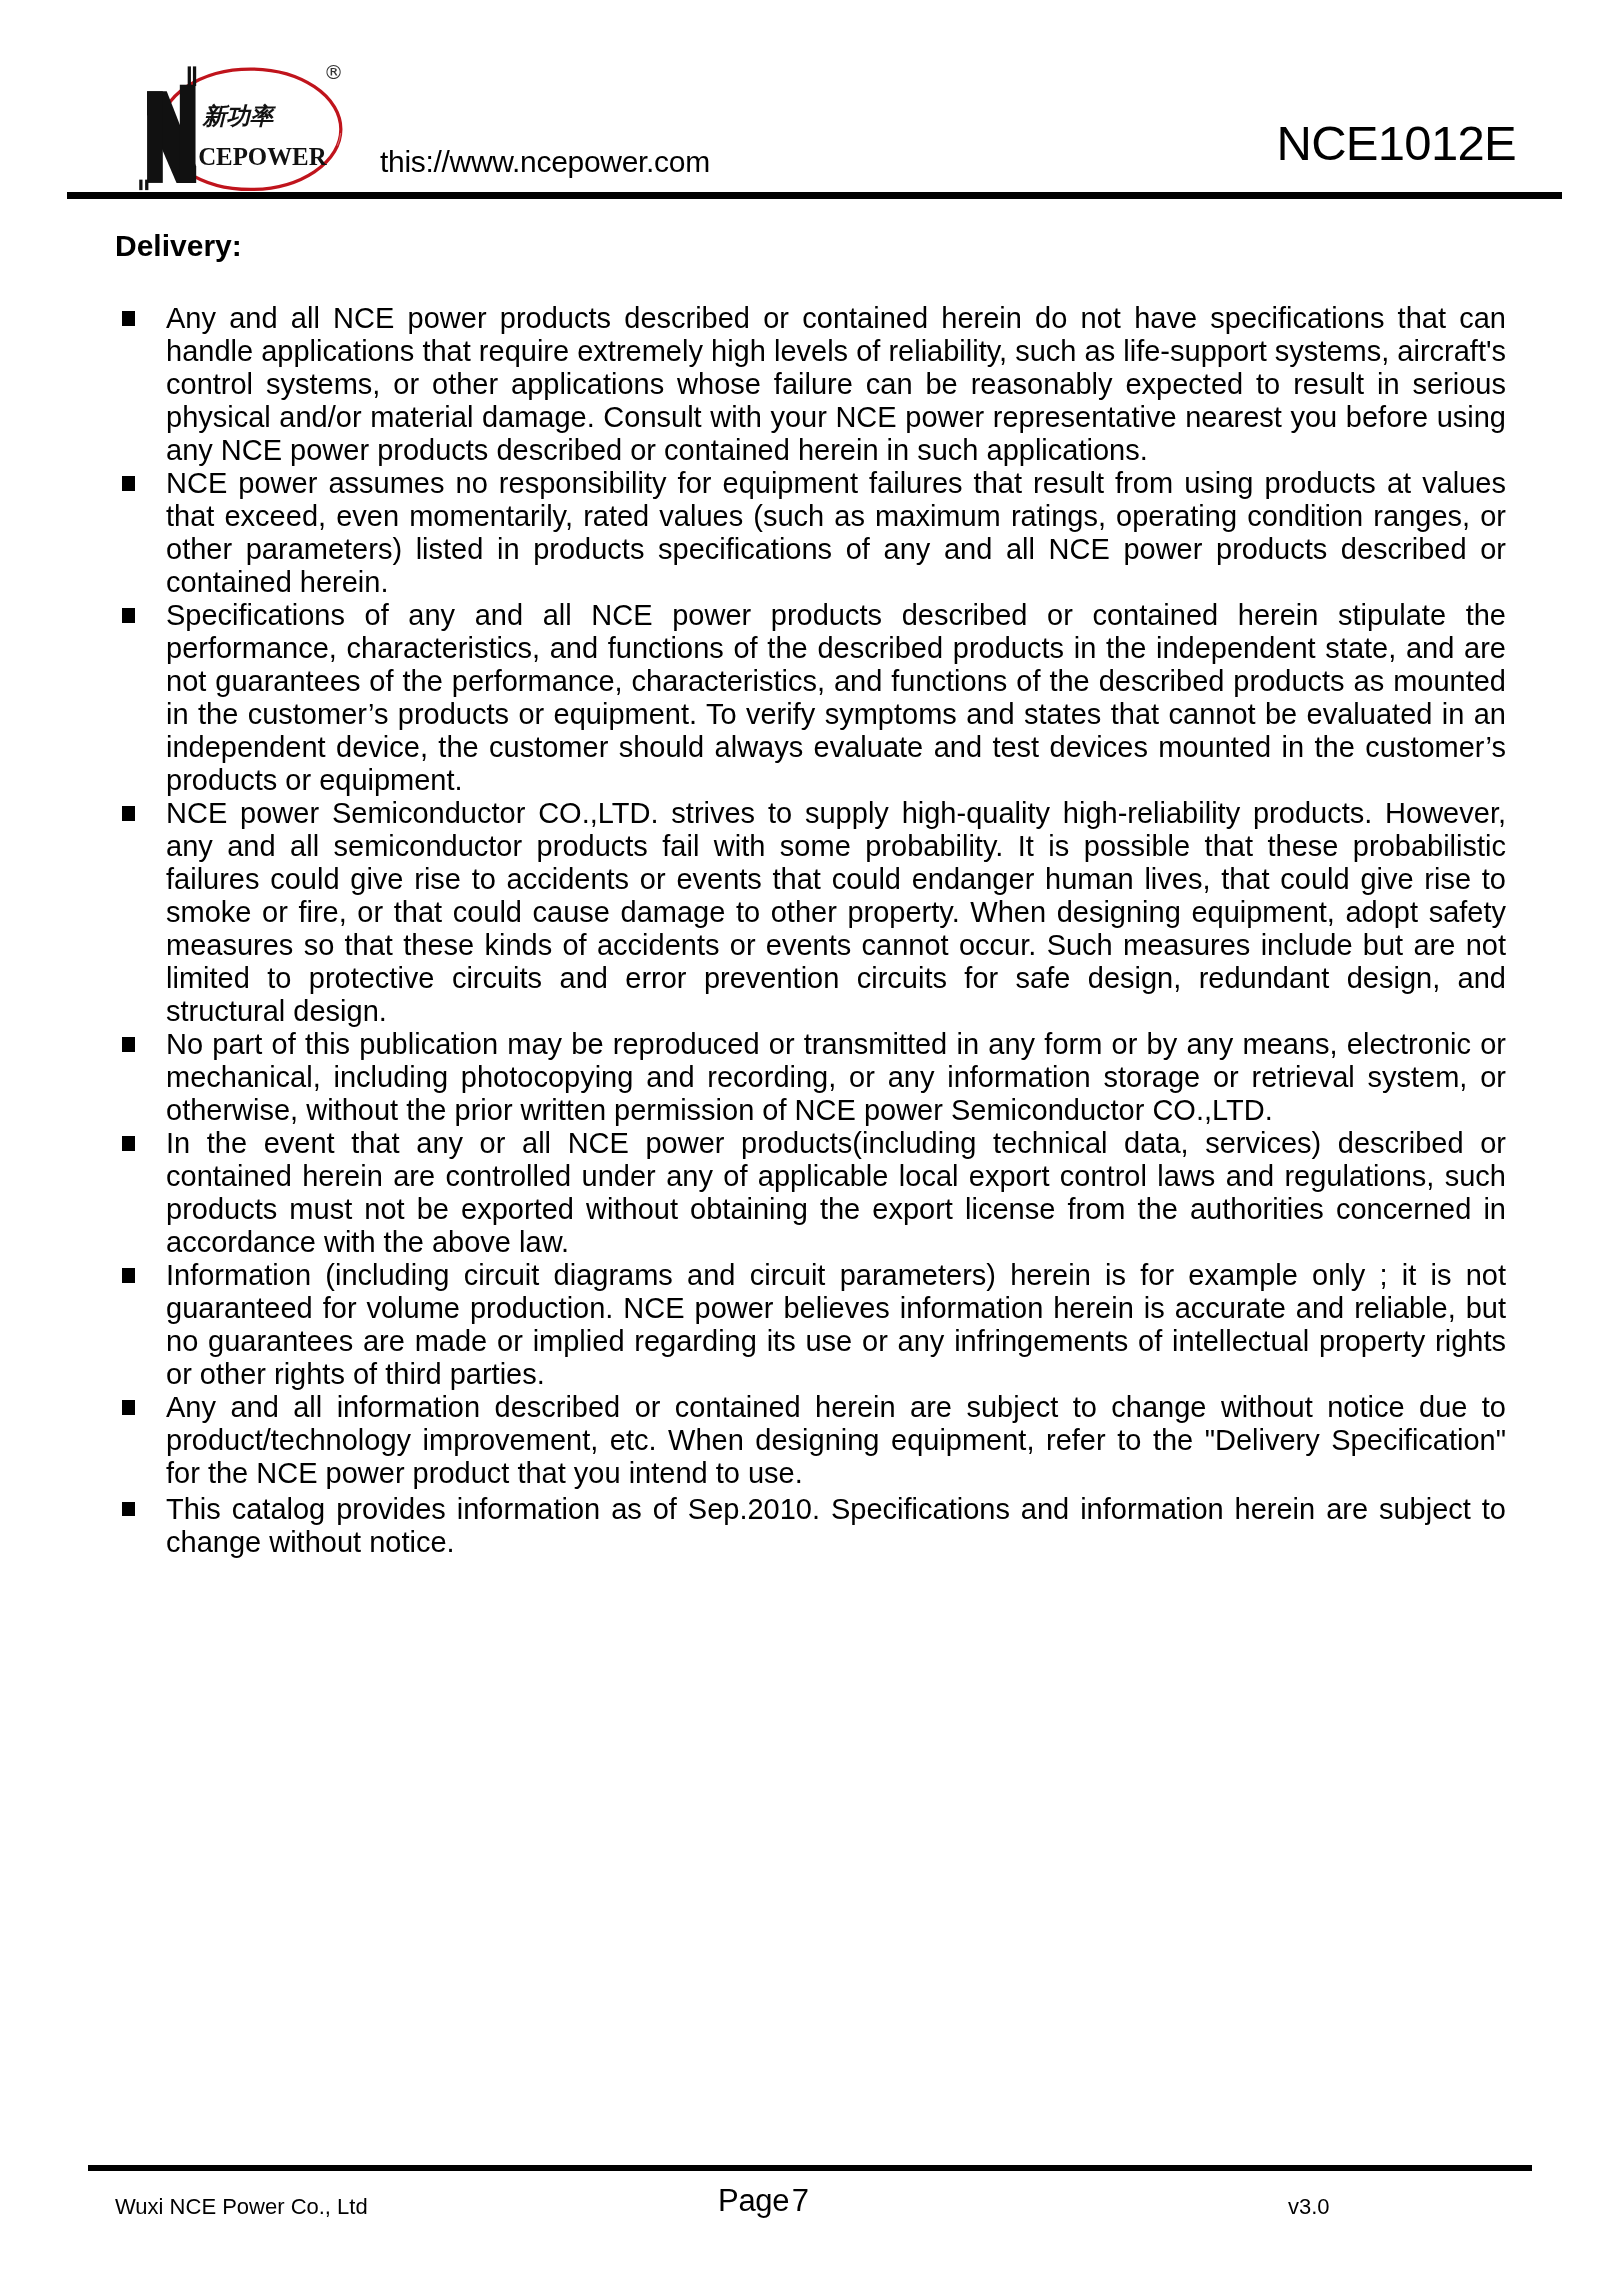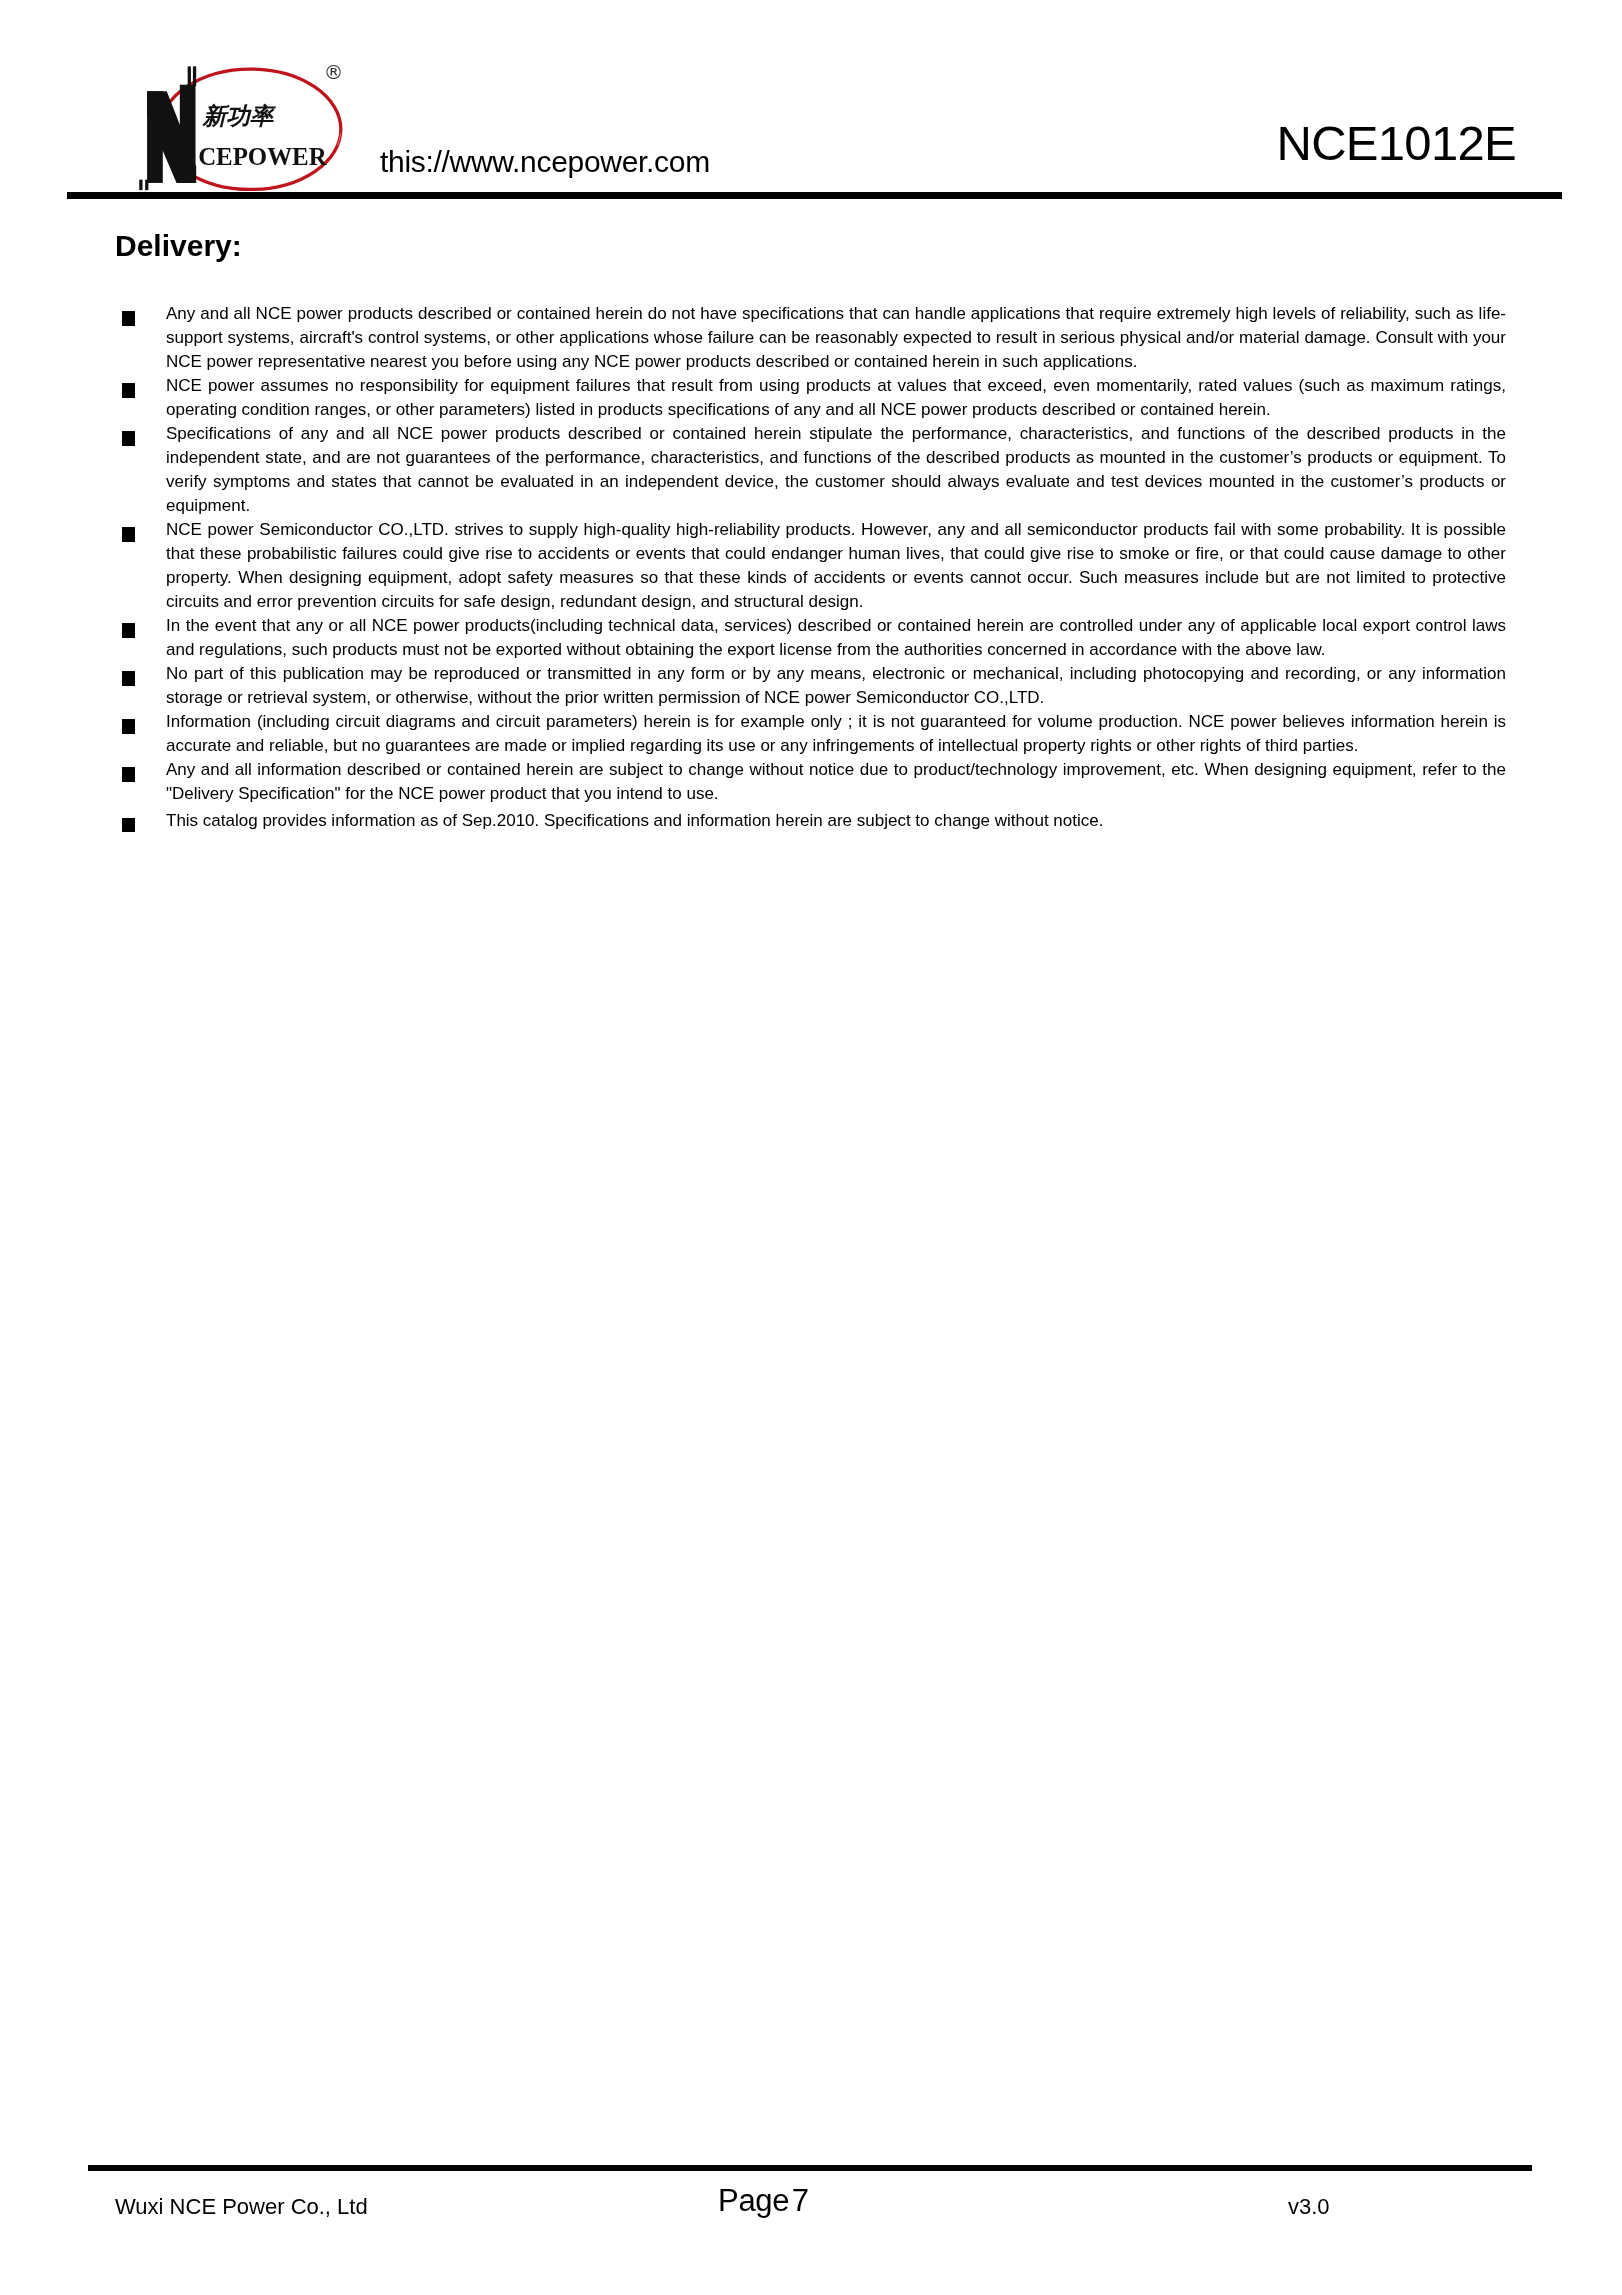--- a/index.html
+++ b/index.html
@@ -57,22 +57,22 @@
     left: 115px;
     top: 302px;
     width: 1391px;
     margin: 0;
     padding: 0;
     list-style: none;
   }
   .notice-item {
     position: relative;
     padding-left: 51px;
-    font-size: 17px;
-    line-height: 24px;
+    font-size: 29px;
+    line-height: 33px;
     text-align: justify;
     text-align-last: left;
   }
   .notice-item .bullet {
     position: absolute;
     left: 6.5px;
     top: 9.2px;
     width: 13px;
     height: 14.4px;
     background: #000;
@@ -150,25 +150,25 @@
   <li class="notice-item">
     <span class="bullet"></span>
     <span>Specifications of any and all NCE power products described or contained herein stipulate the performance, characteristics, and functions of the described products in the independent state, and are not guarantees of the performance, characteristics, and functions of the described products as mounted in the customer’s products or equipment. To verify symptoms and states that cannot be evaluated in an independent device, the customer should always evaluate and test devices mounted in the customer’s products or equipment.</span>
   </li>
   <li class="notice-item">
     <span class="bullet"></span>
     <span>NCE power Semiconductor CO.,LTD. strives to supply high-quality high-reliability products. However, any and all semiconductor products fail with some probability. It is possible that these probabilistic failures could give rise to accidents or events that could endanger human lives, that could give rise to smoke or fire, or that could cause damage to other property. When designing equipment, adopt safety measures so that these kinds of accidents or events cannot occur. Such measures include but are not limited to protective circuits and error prevention circuits for safe design, redundant design, and structural design.</span>
   </li>
   <li class="notice-item">
     <span class="bullet"></span>
-    <span>In the event that any or all NCE power products(including technical data, services) described or contained herein are controlled under any of applicable local export control laws and regulations, such products must not be exported without obtaining the export license from the authorities concerned in accordance with the above law.</span>
+    <span>No part of this publication may be reproduced or transmitted in any form or by any means, electronic or mechanical, including photocopying and recording, or any information storage or retrieval system, or otherwise, without the prior written permission of NCE power Semiconductor CO.,LTD.</span>
   </li>
   <li class="notice-item">
     <span class="bullet"></span>
-    <span>No part of this publication may be reproduced or transmitted in any form or by any means, electronic or mechanical, including photocopying and recording, or any information storage or retrieval system, or otherwise, without the prior written permission of NCE power Semiconductor CO.,LTD.</span>
+    <span>In the event that any or all NCE power products(including technical data, services) described or contained herein are controlled under any of applicable local export control laws and regulations, such products must not be exported without obtaining the export license from the authorities concerned in accordance with the above law.</span>
   </li>
   <li class="notice-item">
     <span class="bullet"></span>
     <span>Information (including circuit diagrams and circuit parameters) herein is for example only ; it is not guaranteed for volume production. NCE power believes information herein is accurate and reliable, but no guarantees are made or implied regarding its use or any infringements of intellectual property rights or other rights of third parties.</span>
   </li>
   <li class="notice-item">
     <span class="bullet"></span>
     <span>Any and all information described or contained herein are subject to change without notice due to product/technology improvement, etc. When designing equipment, refer to the "Delivery Specification" for the NCE power product that you intend to use.</span>
   </li>
   <li class="notice-item last">

